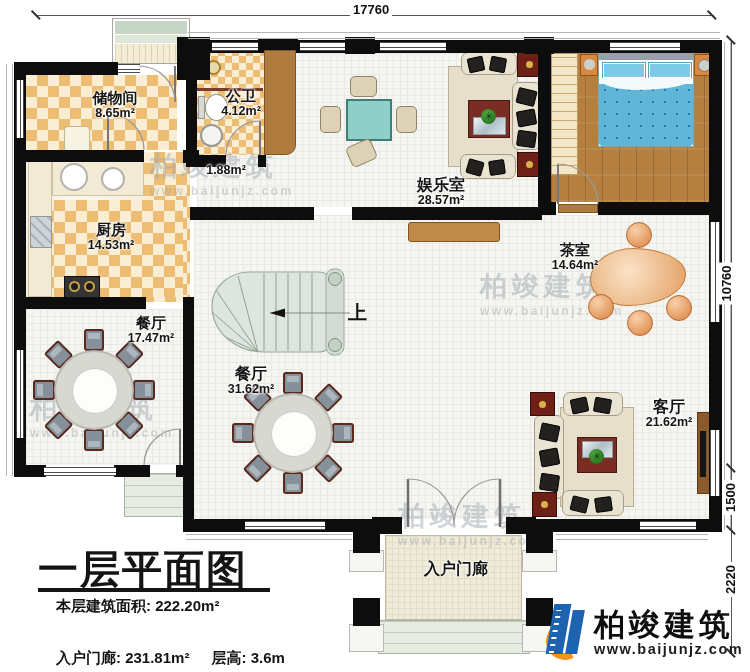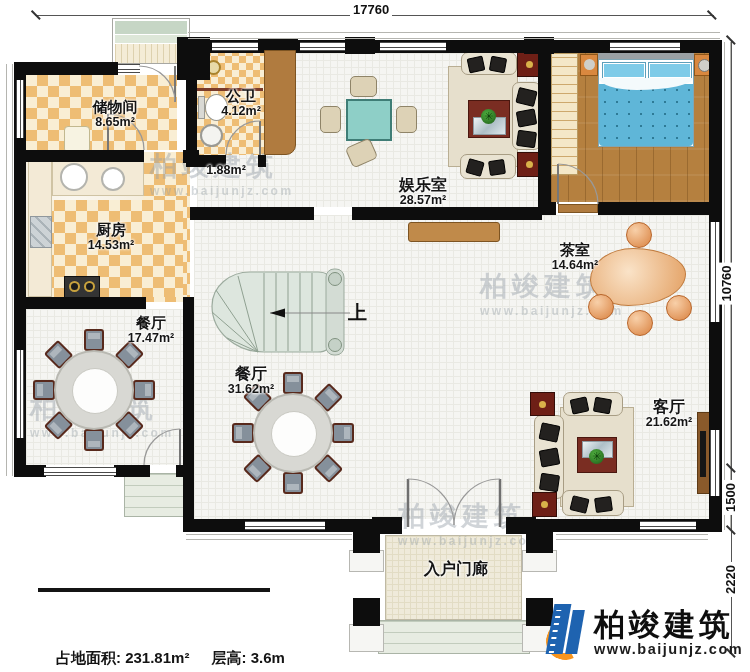--- a/index.html
+++ b/index.html
@@ -339,32 +339,32 @@
     <line x1="38" y1="2" x2="38" y2="38" stroke="#777" stroke-width="2"></line>
     <path d="M38,2 A36,36 0 0 0 2,38" fill="none" stroke="#999" stroke-width="1.2"></path>
   </svg>
   <svg class="abs" style="left:402px;top:477px" width="104" height="54">
     <line x1="6" y1="2" x2="6" y2="50" stroke="#6f6f6f" stroke-width="2.5"></line>
     <line x1="98" y1="2" x2="98" y2="50" stroke="#6f6f6f" stroke-width="2.5"></line>
     <path d="M6,2 A46,46 0 0 1 52,48" fill="none" stroke="#999" stroke-width="1.2"></path>
     <path d="M98,2 A46,46 0 0 0 52,48" fill="none" stroke="#999" stroke-width="1.2"></path>
   </svg>
 
-  <div class="room-label" style="left:70px;top:99px;width:90px">
+  <div class="room-label" style="left:70px;top:90px;width:90px">
     <div class="nm">储物间</div>
       <div class="ar">8.65m²</div>
   </div>
   <div class="room-label" style="left:212px;top:88px;width:58px">
     <div class="nm">公卫</div>
       <div class="ar">4.12m²</div>
   </div>
   <div class="room-label" style="left:196px;top:164px;width:60px">
     <div class="ar">1.88m²</div>
   </div>
-  <div class="room-label" style="left:383px;top:176px;width:80px">
+  <div class="room-label" style="left:401px;top:176px;width:80px">
     <div class="nm" style="font-size:16px">娱乐室</div>
       <div class="ar">28.57m²</div>
   </div>
   <div class="room-label" style="left:75px;top:222px;width:72px">
     <div class="nm">厨房</div>
       <div class="ar">14.53m²</div>
   </div>
   <div class="room-label" style="left:543px;top:242px;width:64px">
     <div class="nm">茶室</div>
       <div class="ar">14.64m²</div>
@@ -392,23 +392,27 @@
 
   <div class="dimline-v" style="left:731px;top:40px;height:615px"></div>
   <div class="dimtick" style="left:725px;top:39px"></div>
   <div class="dimtick" style="left:725px;top:467px"></div>
   <div class="dimtick" style="left:725px;top:529px"></div>
   <div class="dimtick" style="left:725px;top:652px"></div>
   <div class="dimlabel rot" style="left:705px;top:276px">10760</div>
   <div class="dimlabel rot" style="left:713px;top:490px">1500</div>
   <div class="dimlabel rot" style="left:713px;top:572px">2220</div>
 
+  <div class="tb-title" style="left:38px;top:542px">一层平面图</div>
   <div class="tb-rule" style="left:38px;top:588px;width:232px;height:4px"></div>
+  <div class="tb-row" style="left:56px;top:597px">
+    <span>本层建筑面积:</span> <span class="v">222.20m²</span>
+  </div>
   <div class="tb-row" style="left:56px;top:649px">
-    <span>占地面积:</span> <span class="v">231.81m²</span>
+    <span>入户门廊:</span> <span class="v">231.81m²</span>
     <span style="margin-left:18px">层高:</span> <span class="v">3.6m</span>
   </div>
 
   <div class="abs" style="left:534px;top:602px;width:54px;height:58px">
     <div class="abs" style="left:12px;top:20px;width:38px;height:38px;border:7px solid transparent;border-left-color:#f7941d;border-bottom-color:#f7941d;border-radius:50%;transform:rotate(18deg);box-sizing:border-box"></div>
     <div class="abs" style="left:16px;top:2px;width:17px;height:50px;background:#1e63b0;transform:skewX(-10deg);
          background-image:repeating-linear-gradient(0deg,#fff 0 2px,transparent 2px 7px);background-size:5px 100%;background-repeat:no-repeat;background-position:3px 6px"></div>
     <div class="abs" style="left:35px;top:8px;width:12px;height:44px;background:#1e63b0;transform:skewX(-10deg)"></div>
   </div>
   <div class="logo-co" style="left:594px;top:604px">柏竣建筑</div>

